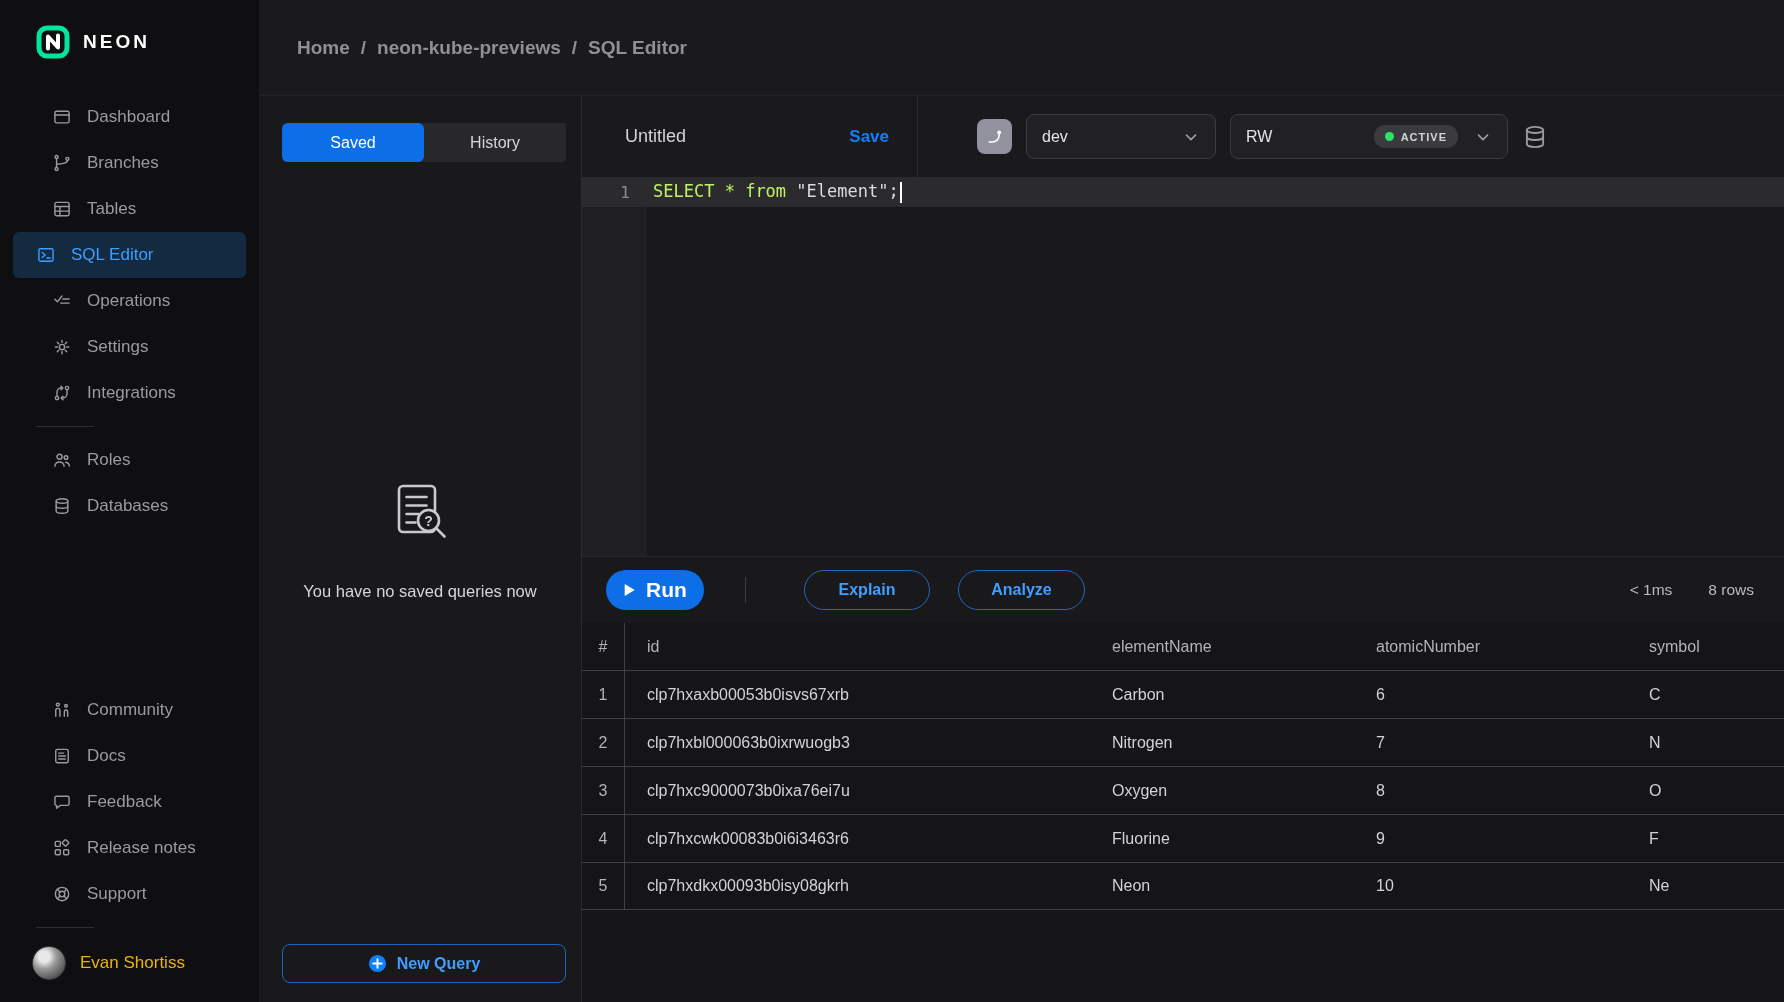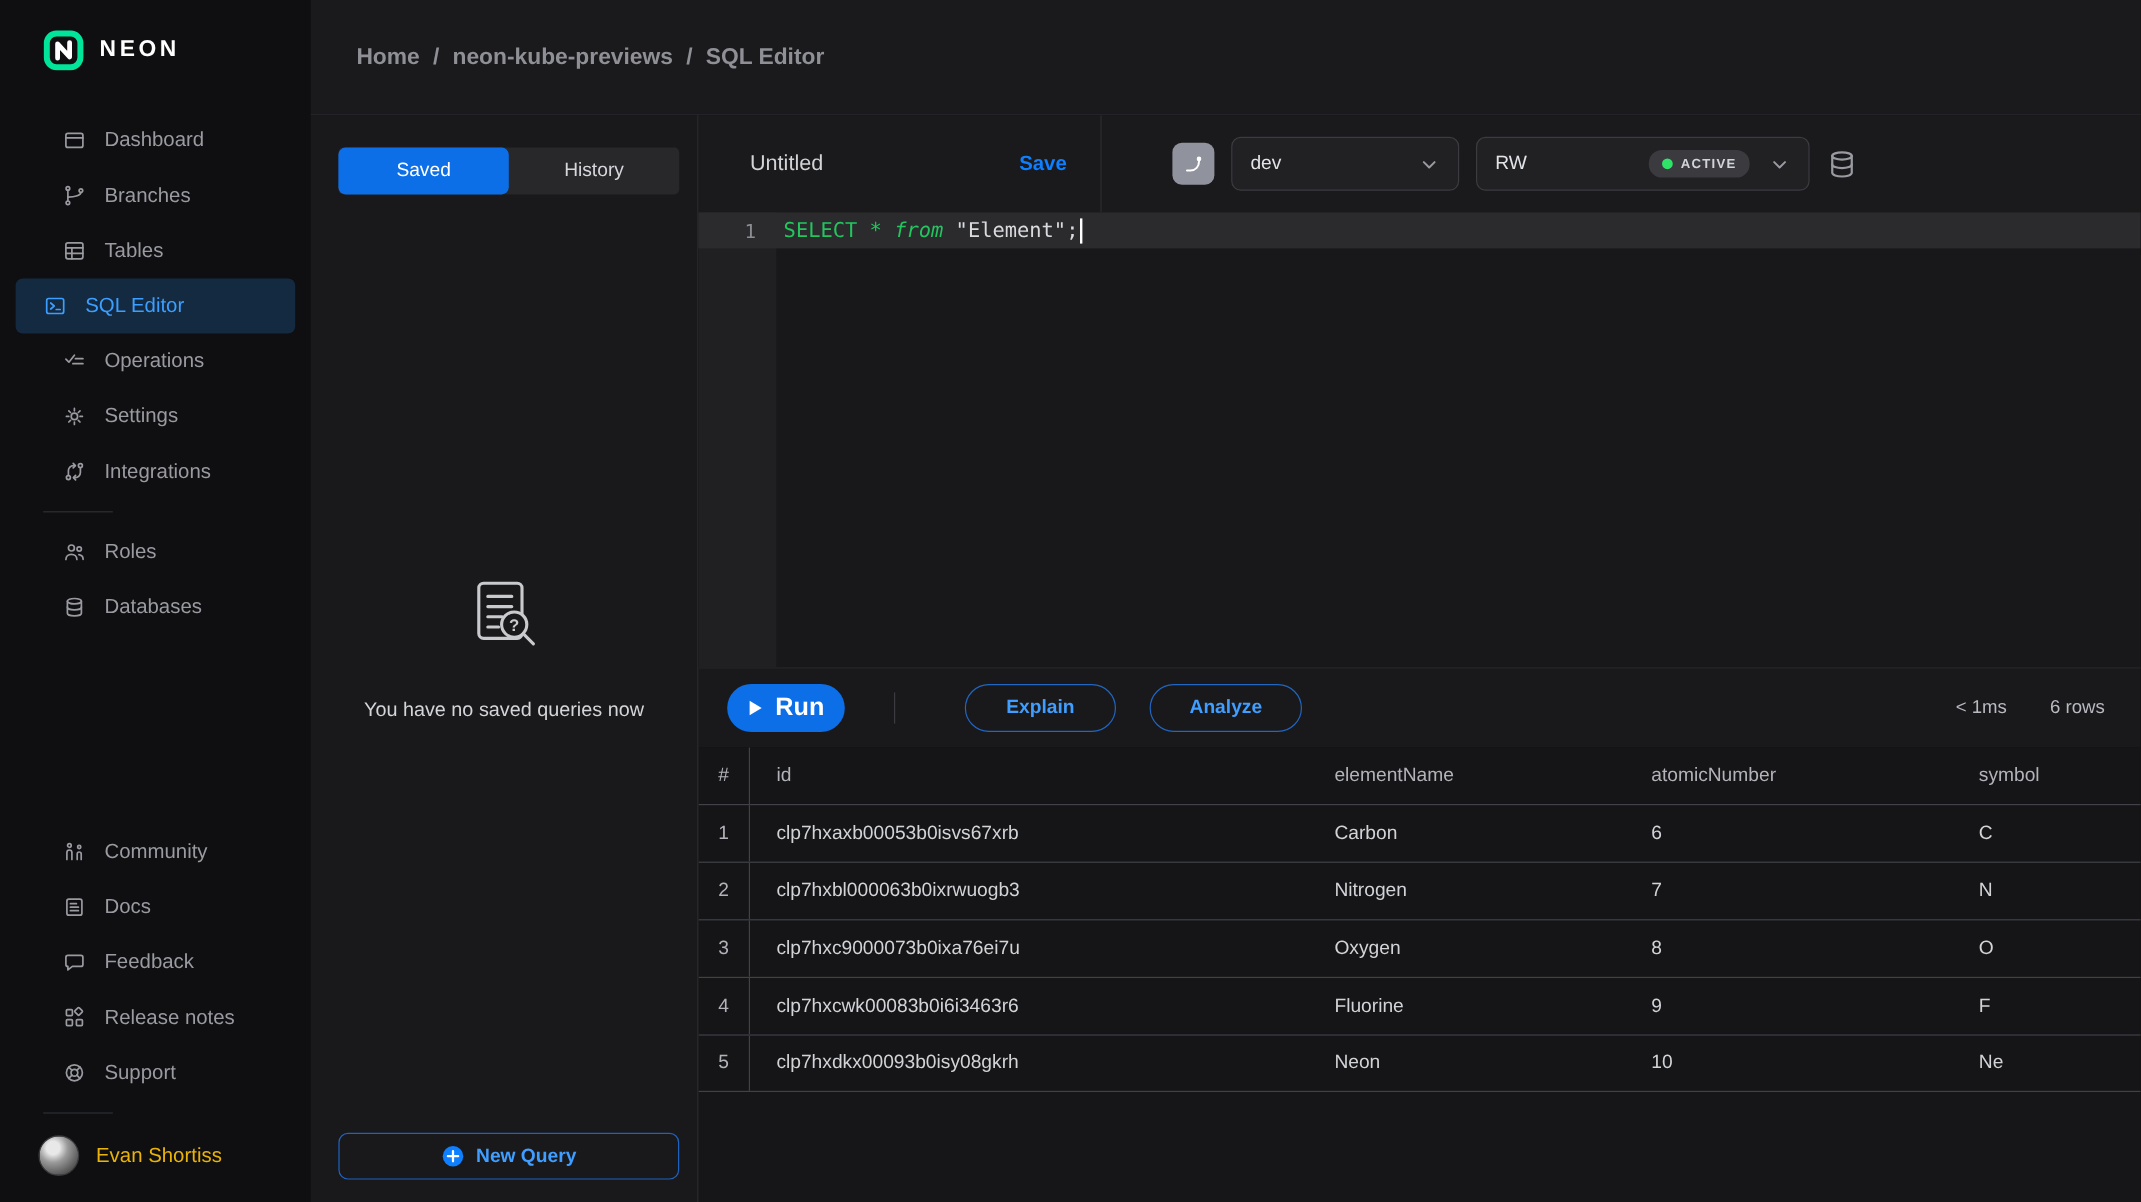--- a/index.html
+++ b/index.html
@@ -55,22 +55,22 @@
   .badge-text { font-size:11px; font-weight:bold; letter-spacing:1px; color:#d3d4da; }
   .sel-compute .chev { margin-left:16px; }
   .db-icon { color:#9a9ba1; display:flex; flex-shrink:0; }
 
   
   .code-area { flex:1; background:#18181a; position:relative; font-family:"DejaVu Sans Mono", monospace; cursor:text; }
   .gutter-bg { position:absolute; left:0; top:0; bottom:0; width:65px; background:#202023; }
   .code-line { position:relative; display:flex; height:30px; align-items:center; background:#2b2b2e; white-space:pre; }
   .ln { width:65px; flex-shrink:0; text-align:right; padding-right:17px; color:#8c8d93; font-size:16px; }
   .code-text { padding-left:6px; font-size:17px; color:#dadbdf; }
-  .tok-kw { color:#22c55e; }
-  .tok-kw.italic { font-style:italic; }
+  .tok-kw { color:#bef264; }
+  .tok-kw.italic { }
   .caret { display:inline-block; width:2px; height:21px; background:#ffffff; vertical-align:middle; margin-left:1px; }
 
   
   .actions-row { height:67px; flex-shrink:0; background:#19191b; border-top:1px solid #29292d; display:flex; align-items:center; padding:0 30px 0 24px; }
   .run-btn { width:98px; height:40px; border-radius:20px; background:#0d6fe8; color:#fff; font-size:21px; font-weight:bold; display:flex; align-items:center; justify-content:center; gap:10px; cursor:pointer; border:none; }
   .v-sep { width:1px; height:26px; background:#3b3b40; margin:0 58px 0 41px; }
   .outline-btn { height:40px; border-radius:20px; border:1.5px solid #2166c2; color:#3f9eff; font-size:16px; font-weight:bold; display:flex; align-items:center; justify-content:center; background:transparent; cursor:pointer; }
   .explain-btn { width:126px; }
   .analyze-btn { width:127px; margin-left:28px; }
   .query-stats { margin-left:auto; display:flex; gap:36px; color:#b9bac0; font-size:15.5px; }
@@ -320,21 +320,21 @@
             <svg width="13" height="14" viewBox="0 0 14 16">
                 <path d="M1.5 1.2v13.6L13 8z" fill="#ffffff"></path>
               </svg>
             <span>Run</span>
           </button>
           <div class="v-sep"></div>
           <button class="outline-btn explain-btn">Explain</button>
           <button class="outline-btn analyze-btn">Analyze</button>
           <div class="query-stats">
             <span>&lt; 1ms</span>
-            <span>6 rows</span>
+            <span>8 rows</span>
           </div>
         </div>
 
         <div class="results-wrap">
           <div class="rt-grid rt-head">
             <div class="rt-cell rt-num">#</div>
             <div class="rt-cell">id</div>
             <div class="rt-cell">elementName</div>
             <div class="rt-cell">atomicNumber</div>
             <div class="rt-cell">symbol</div>

